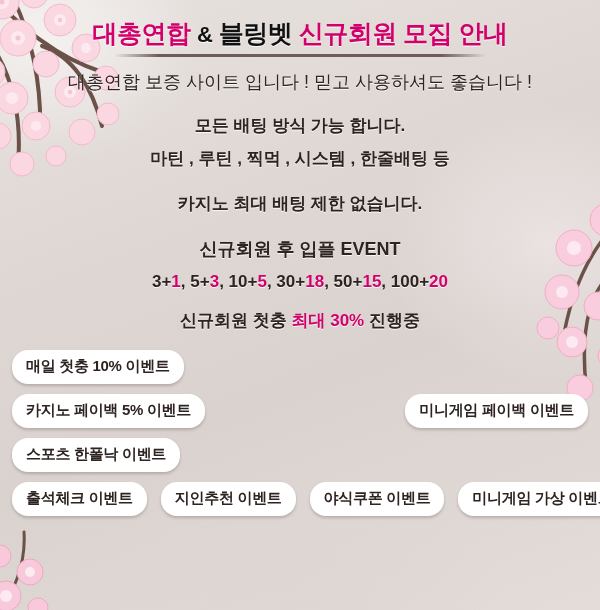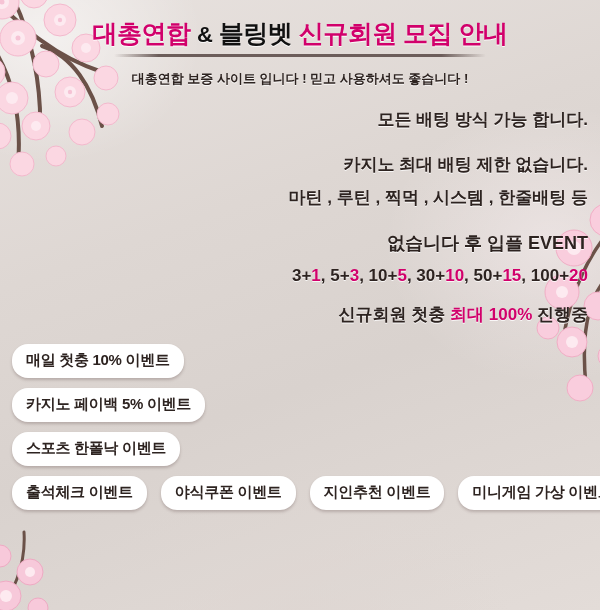--- a/index.html
+++ b/index.html
@@ -68,34 +68,33 @@
   .underline {
     width: 372px;
     height: 3px;
     margin: 6px auto 0 auto;
     background: linear-gradient(90deg, rgba(80,60,60,0), #6c5d5a 12%, #6c5d5a 88%, rgba(80,60,60,0));
     border-radius: 2px;
   }
 
   .subtitle {
     margin: 13px 0 0 0;
-    font-size: 13px;
-    font-weight: bold;
+    font-size: 18px;
+    font-weight: normal;
     color: #2d2320;
     text-shadow: 0 1px 0 rgba(255,255,255,0.8);
   }
 
   .line {
     margin: 0;
     font-size: 17px;
     font-weight: bold;
     color: #2d2320;
     text-shadow: 0 1px 0 rgba(255,255,255,0.8);
     line-height: 1.45;
-    text-align: right;
   }
   .gap-lg { margin-top: 20px; }
   .gap-md { margin-top: 14px; }
   .gap-sm { margin-top: 8px; }
   .line.event-title { font-size: 18px; }
 
   .hl-pink { color: #d1006b; }
 
   
   .badge-rows {
@@ -223,48 +222,49 @@
       <span class="hl-pink">대총연합</span>
       <span class="amp">&amp;</span>
       <span class="blink">블링벳</span>
       <span class="hl-pink">신규회원 모집 안내</span>
     </div>
     <div class="underline"></div>
 
     <p class="subtitle">대총연합 보증 사이트 입니다 ! 믿고 사용하셔도 좋습니다 !</p>
 
     <p class="line gap-lg">모든 배팅 방식 가능 합니다.</p>
+    <p class="line gap-sm">마틴 , 루틴 , 찍먹 , 시스템 , 한줄배팅 등</p>
+
     <p class="line gap-lg">카지노 최대 배팅 제한 없습니다.</p>
 
-    <p class="line gap-sm">마틴 , 루틴 , 찍먹 , 시스템 , 한줄배팅 등</p>
-
-
-
-    <p class="line event-title gap-lg">없습니다 후 입플 EVENT</p>
+
+
+    <p class="line event-title gap-lg">신규회원 후 입플 EVENT</p>
 
     <p class="line gap-sm">
-      <span>3+</span><span class="hl-pink">1</span><span>, 5+</span><span class="hl-pink">3</span><span>, 10+</span><span class="hl-pink">5</span><span>, 30+</span><span class="hl-pink">10</span><span>, 50+</span><span class="hl-pink">15</span><span>, 100+</span><span class="hl-pink">20</span>
+      <span>3+</span><span class="hl-pink">1</span><span>, 5+</span><span class="hl-pink">3</span><span>, 10+</span><span class="hl-pink">5</span><span>, 30+</span><span class="hl-pink">18</span><span>, 50+</span><span class="hl-pink">15</span><span>, 100+</span><span class="hl-pink">20</span>
     </p>
 
     <p class="line gap-md">
-      <span>신규회원 첫충 </span><span class="hl-pink">최대 100%</span><span> 진행중</span>
+      <span>신규회원 첫충 </span><span class="hl-pink">최대 30%</span><span> 진행중</span>
     </p>
 
     <div class="badge-rows">
       <div class="badge-row">
         <span class="badge">매일 첫충 10% 이벤트</span>
       </div>
       <div class="badge-row">
         <span class="badge">카지노 페이백 5% 이벤트</span>
+        <span class="badge">미니게임 페이백 이벤트</span>
       </div>
       <div class="badge-row">
         <span class="badge">스포츠 한폴낙 이벤트</span>
       </div>
       <div class="badge-row">
         <span class="badge">출석체크 이벤트</span>
+        <span class="badge">지인추천 이벤트</span>
         <span class="badge">야식쿠폰 이벤트</span>
-        <span class="badge">지인추천 이벤트</span>
         <span class="badge">미니게임 가상 이벤트</span>
       </div>
     </div>
 
   </div>
 </div>
 
 </body></html>

